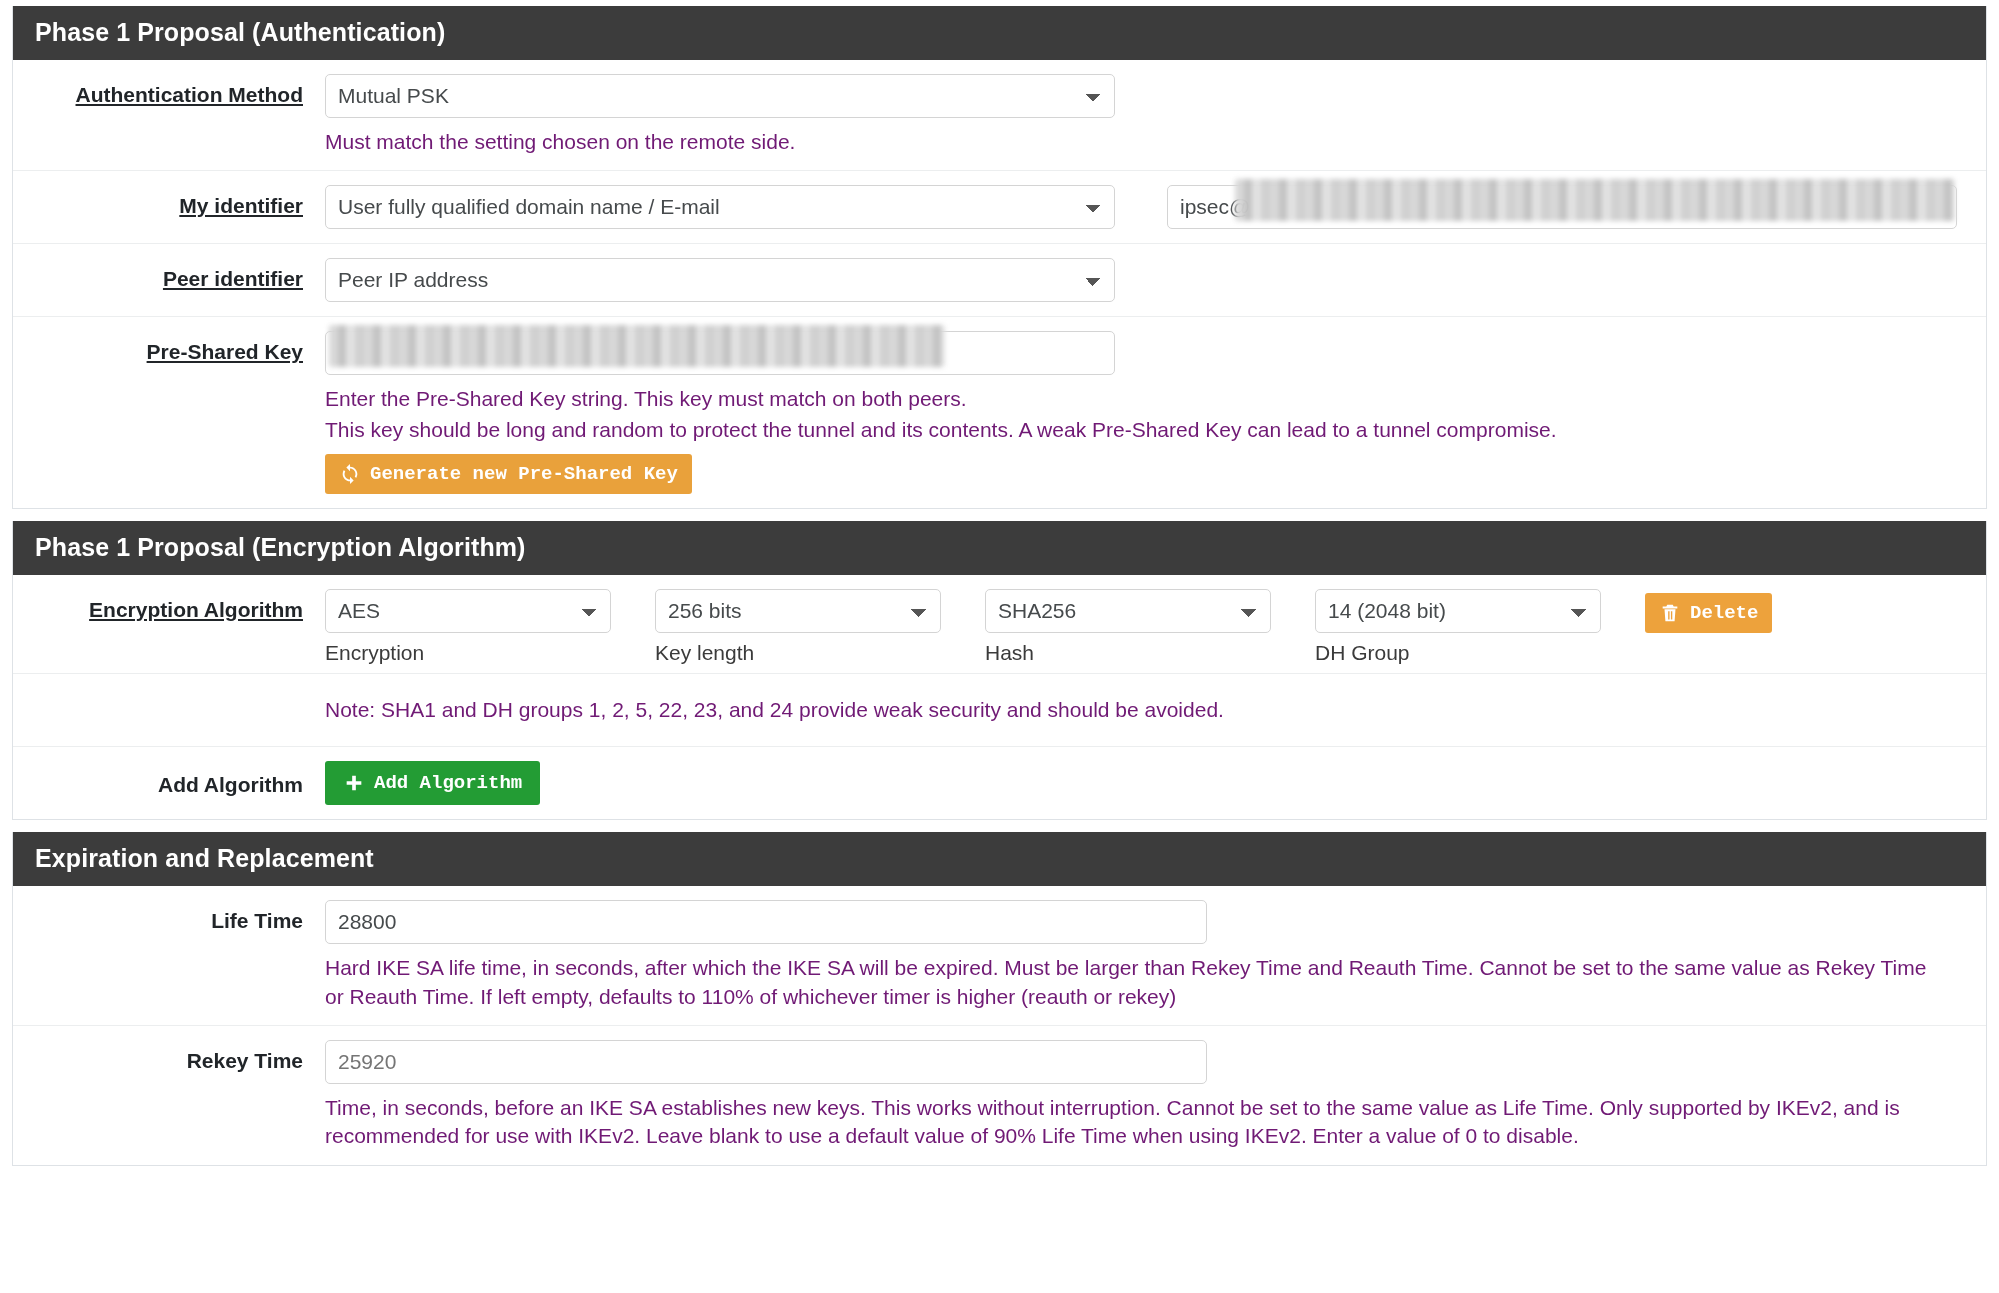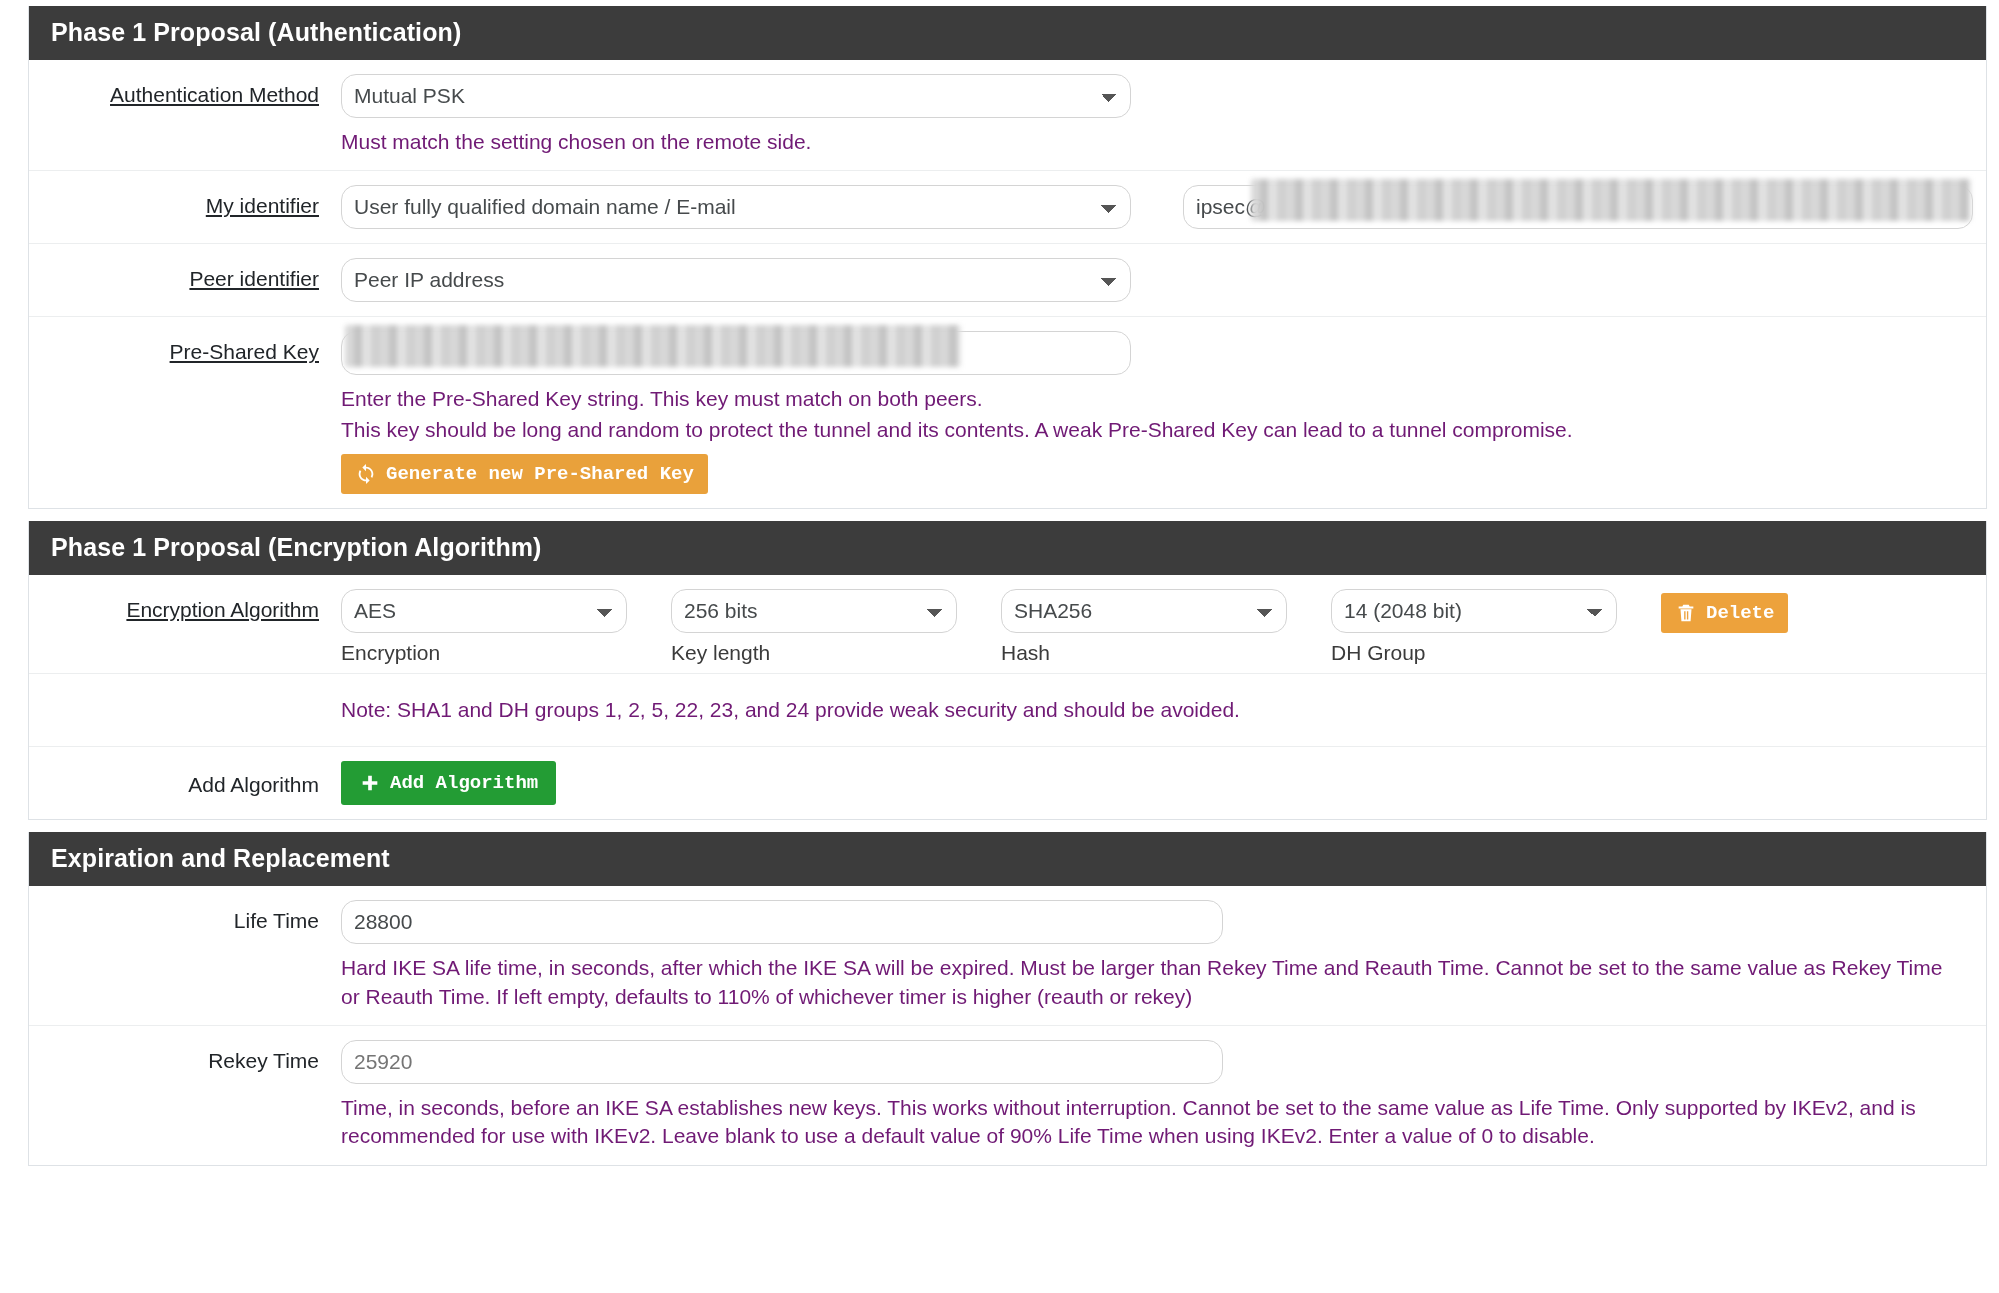--- a/index.html
+++ b/index.html
@@ -10,21 +10,21 @@
     font-family: "Liberation Sans", sans-serif;
     color: #212529;
   }
   body {
     width: 1999px;
     height: 1293px;
     overflow: hidden;
   }
   .page {
     width: 1999px;
-    padding-left: 28px;
+    padding-left: 12px;
     padding-right: 12px;
     padding-top: 6px;
   }
   .panel { width: 100%; border: 1px solid #dee2e6; border-top: none; }
   .panel-heading {
     background: #3c3c3c;
     color: #ffffff;
     font-size: 25px;
     font-weight: bold;
     padding: 12px 22px 13px 22px;
@@ -40,35 +40,35 @@
     min-height: 56px;
   }
   .form-row.no-border { border-bottom: none; }
   .label-col {
     width: 312px;
     flex: 0 0 312px;
     text-align: right;
     padding-right: 22px;
     padding-top: 9px;
     font-size: 21px;
-    font-weight: normal;
+    font-weight: bold;
   }
   .label-col .underlined {
     text-decoration: underline;
     cursor: pointer;
   }
   .field-col { flex: 1 1 auto; min-width: 0; }
 
   select.form-ctl, input.form-ctl {
     font-family: "Liberation Sans", sans-serif;
     font-size: 21px;
     color: #464a4c;
     background: #ffffff;
     border: 1px solid #d4d4d4;
-    border-radius: 15px;
+    border-radius: 5px;
     padding: 7px 12px;
     height: 44px;
     line-height: 28px;
     outline: none;
   }
   select.form-ctl {
     -webkit-appearance: none;
     -moz-appearance: none;
     appearance: none;
     background-image:

